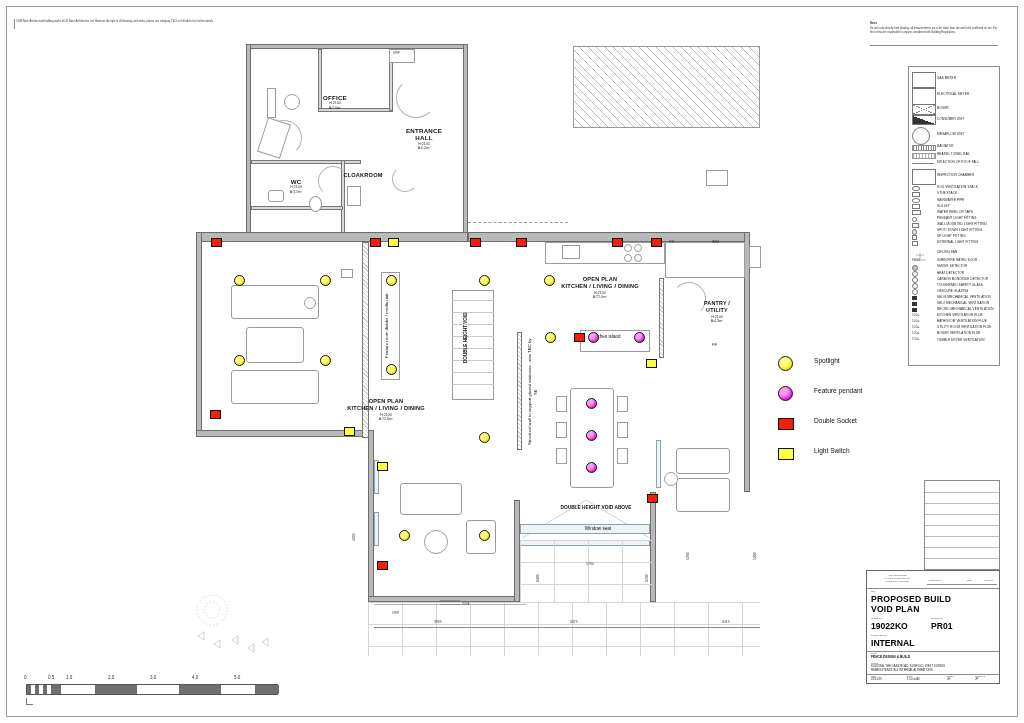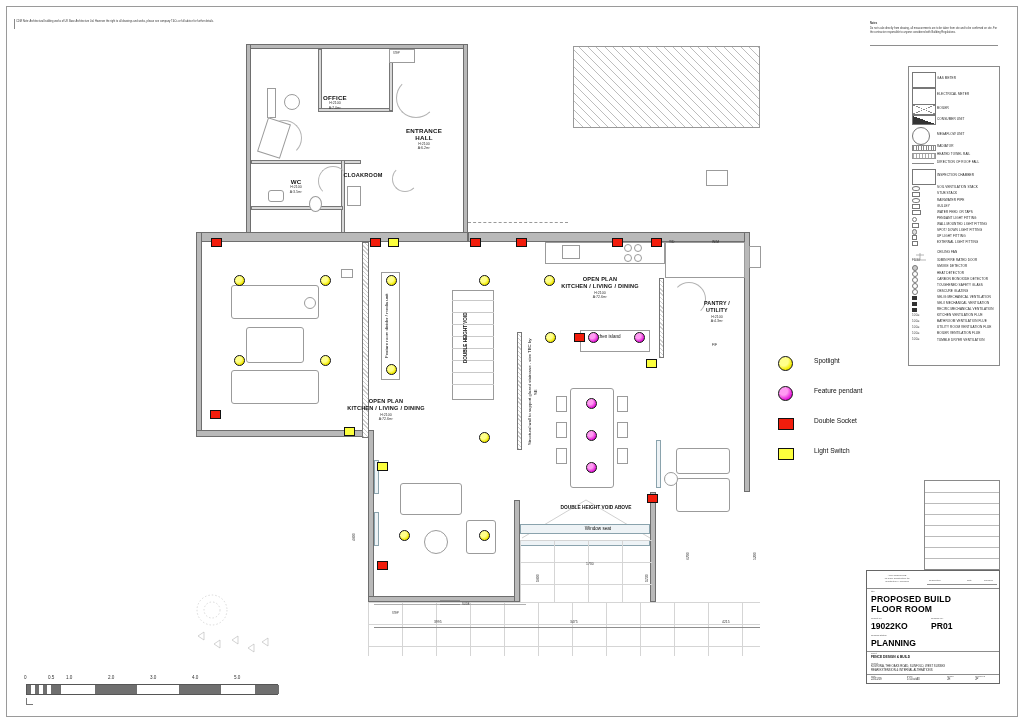--- a/index.html
+++ b/index.html
@@ -516,29 +516,29 @@
     </div>
     <div class="abs tb-cap" style="left:62px;top:8px;">description</div>
     <div class="abs tb-cap" style="left:100px;top:8px;">date</div>
     <div class="abs tb-cap" style="left:117px;top:8px;">checked</div>
     <div class="tb-line" style="top:13px;left:60px;right:2px;"></div>
 
     <div class="tb-line" style="top:17px;"></div>
 
     <div class="abs tb-cap" style="left:4px;top:19px;">title</div>
     <div class="abs tb-big" style="left:4px;top:23px;">PROPOSED BUILD</div>
-    <div class="abs tb-big" style="left:4px;top:33px;">FLOOR ROOM</div>
+    <div class="abs tb-big" style="left:4px;top:33px;">VOID PLAN</div>
 
     <div class="abs tb-cap" style="left:4px;top:46px;">project no.</div>
     <div class="abs tb-mid" style="left:4px;top:50px;">19022KO</div>
     <div class="abs tb-cap" style="left:64px;top:46px;">drawing no.</div>
     <div class="abs tb-mid" style="left:64px;top:50px;">PR01</div>
 
     <div class="abs tb-cap" style="left:4px;top:63px;">drawing status</div>
-    <div class="abs tb-mid" style="left:4px;top:67px;">PLANNING</div>
+    <div class="abs tb-mid" style="left:4px;top:67px;">INTERNAL</div>
 
     <div class="tb-line" style="top:80px;"></div>
     <div class="abs tb-cap" style="left:4px;top:81px;">client</div>
     <div class="abs tb-sm" style="left:4px;top:84px;">FENCE DESIGN &amp; BUILD</div>
 
     <div class="abs tb-cap" style="left:4px;top:91px;">project</div>
     <div class="abs tb-xs" style="left:4px;top:94px;width:126px;">KOWONA, THE OAKS ROAD, SLINFOLD, WEST SUSSEX</div>
     <div class="abs tb-xs" style="left:4px;top:98px;width:126px;">REAR EXTENSION &amp; INTERNAL ALTERATIONS</div>
 
     <div class="tb-line" style="top:103px;"></div>

